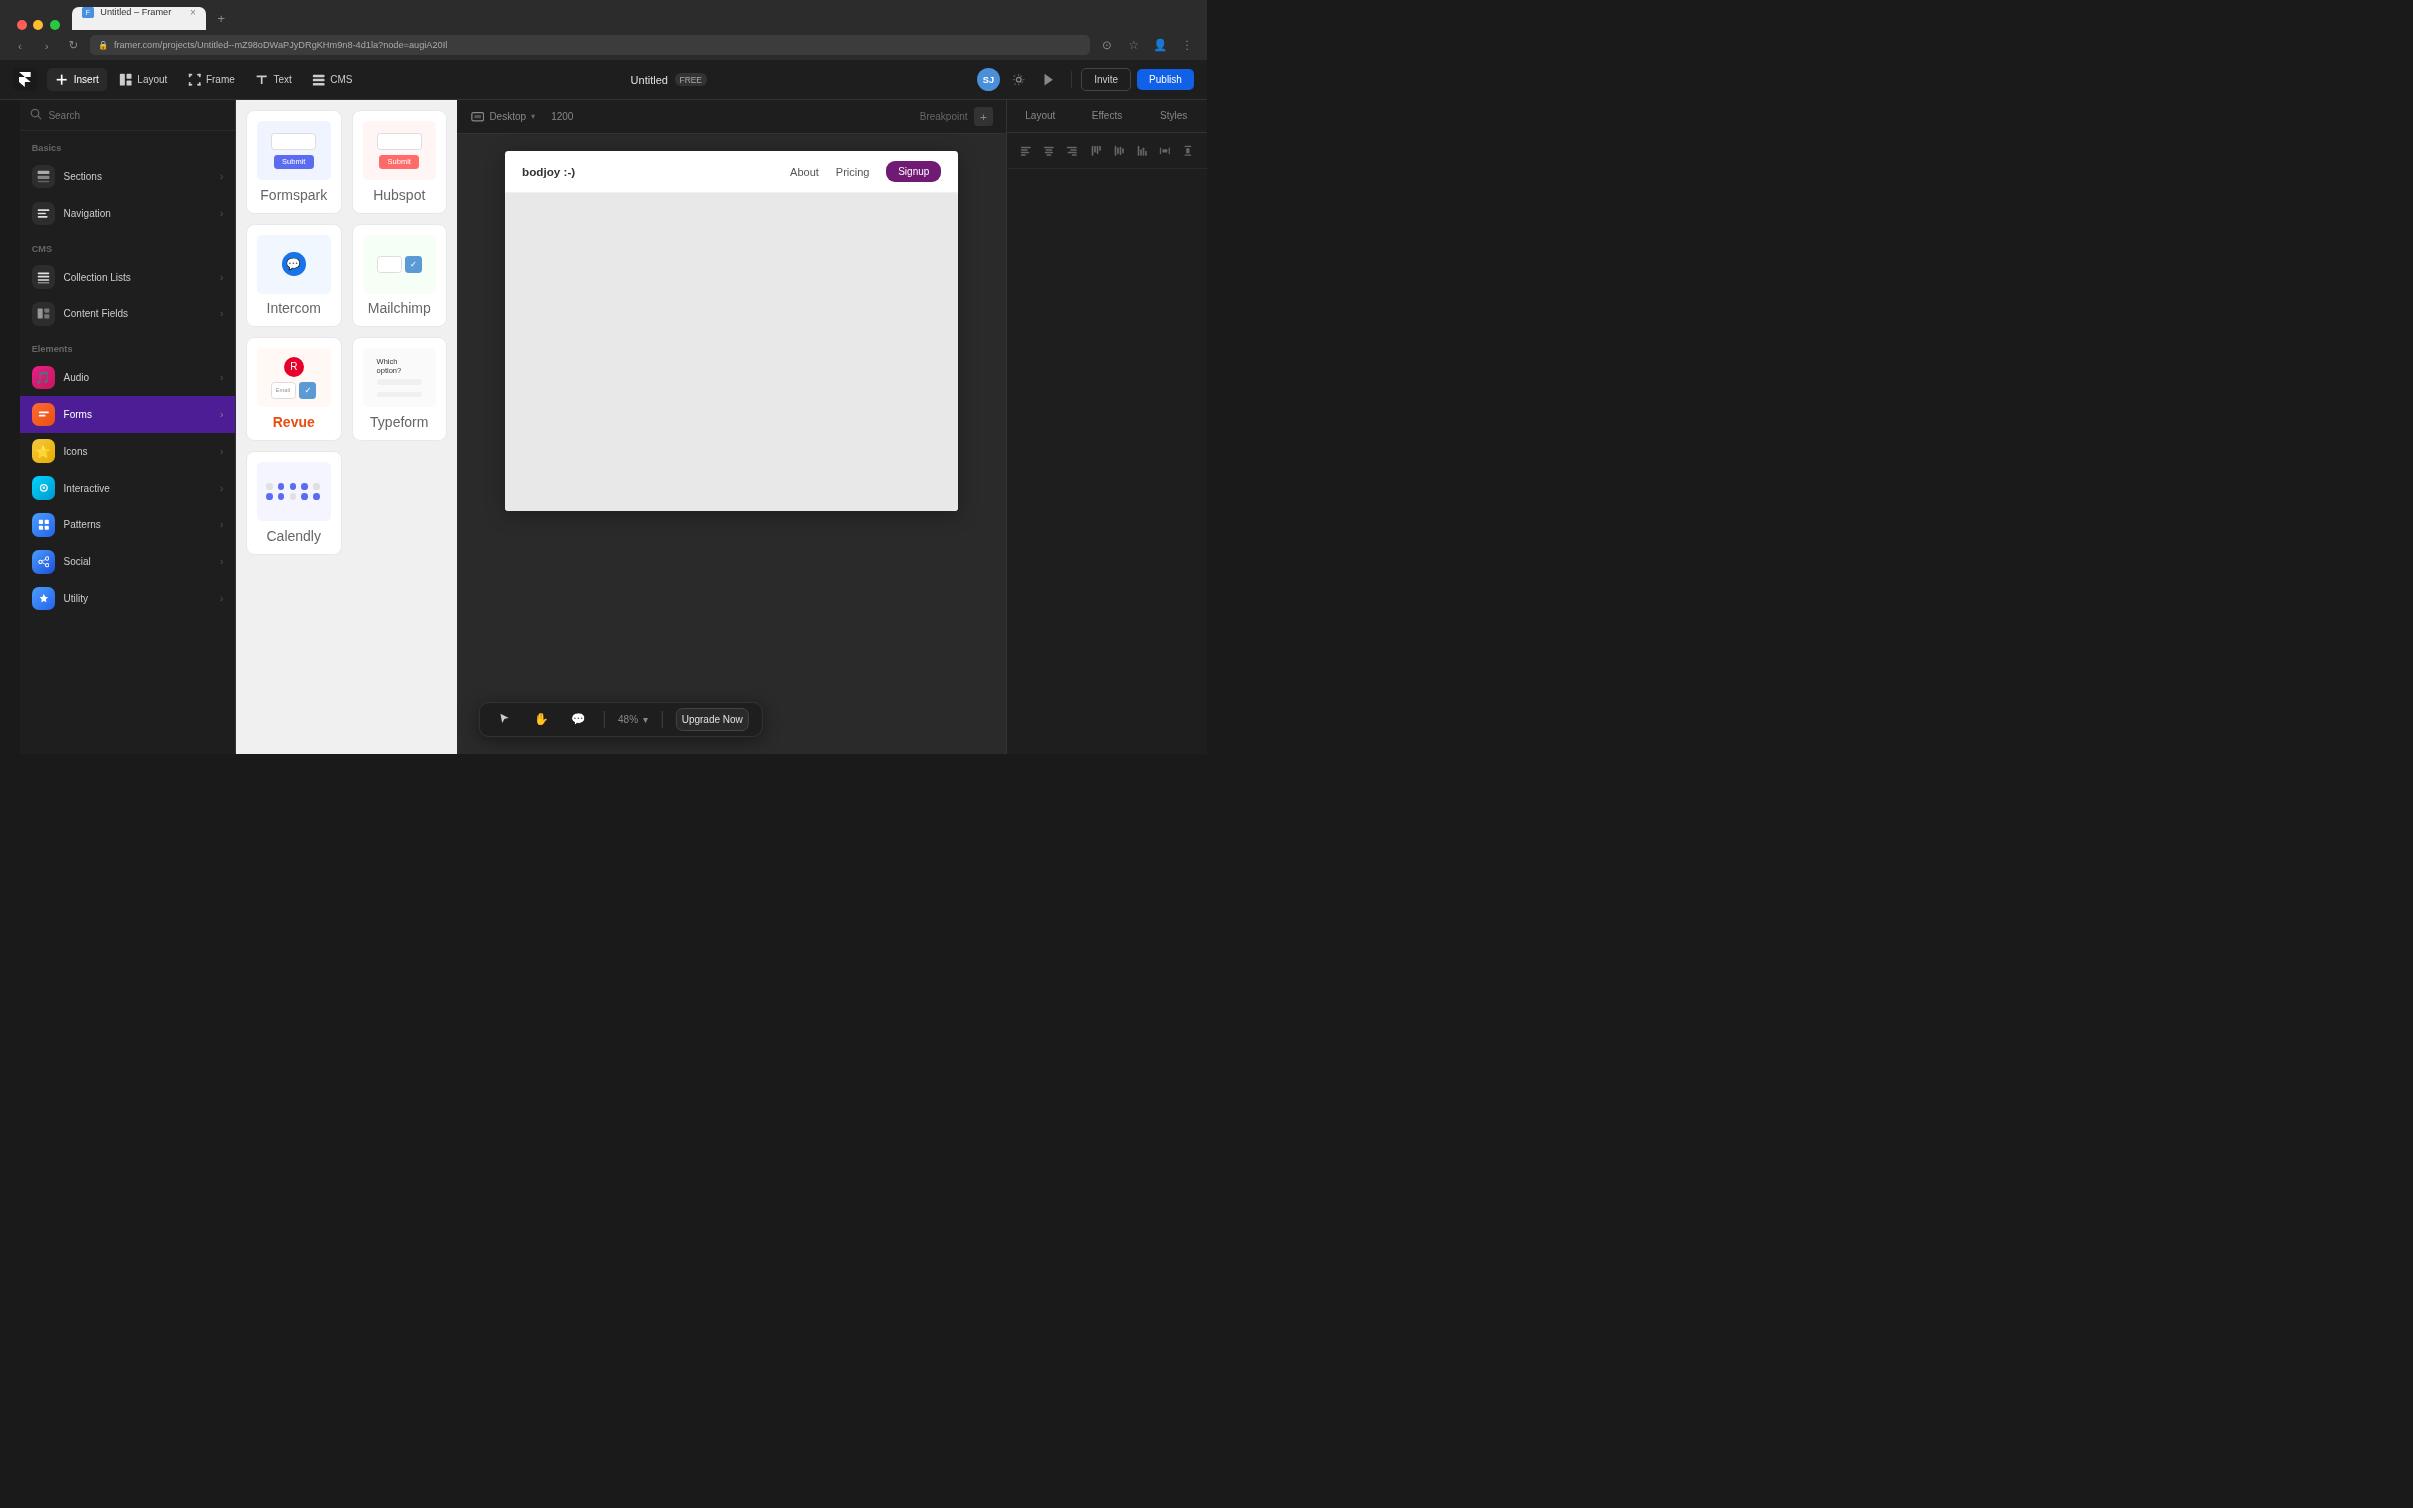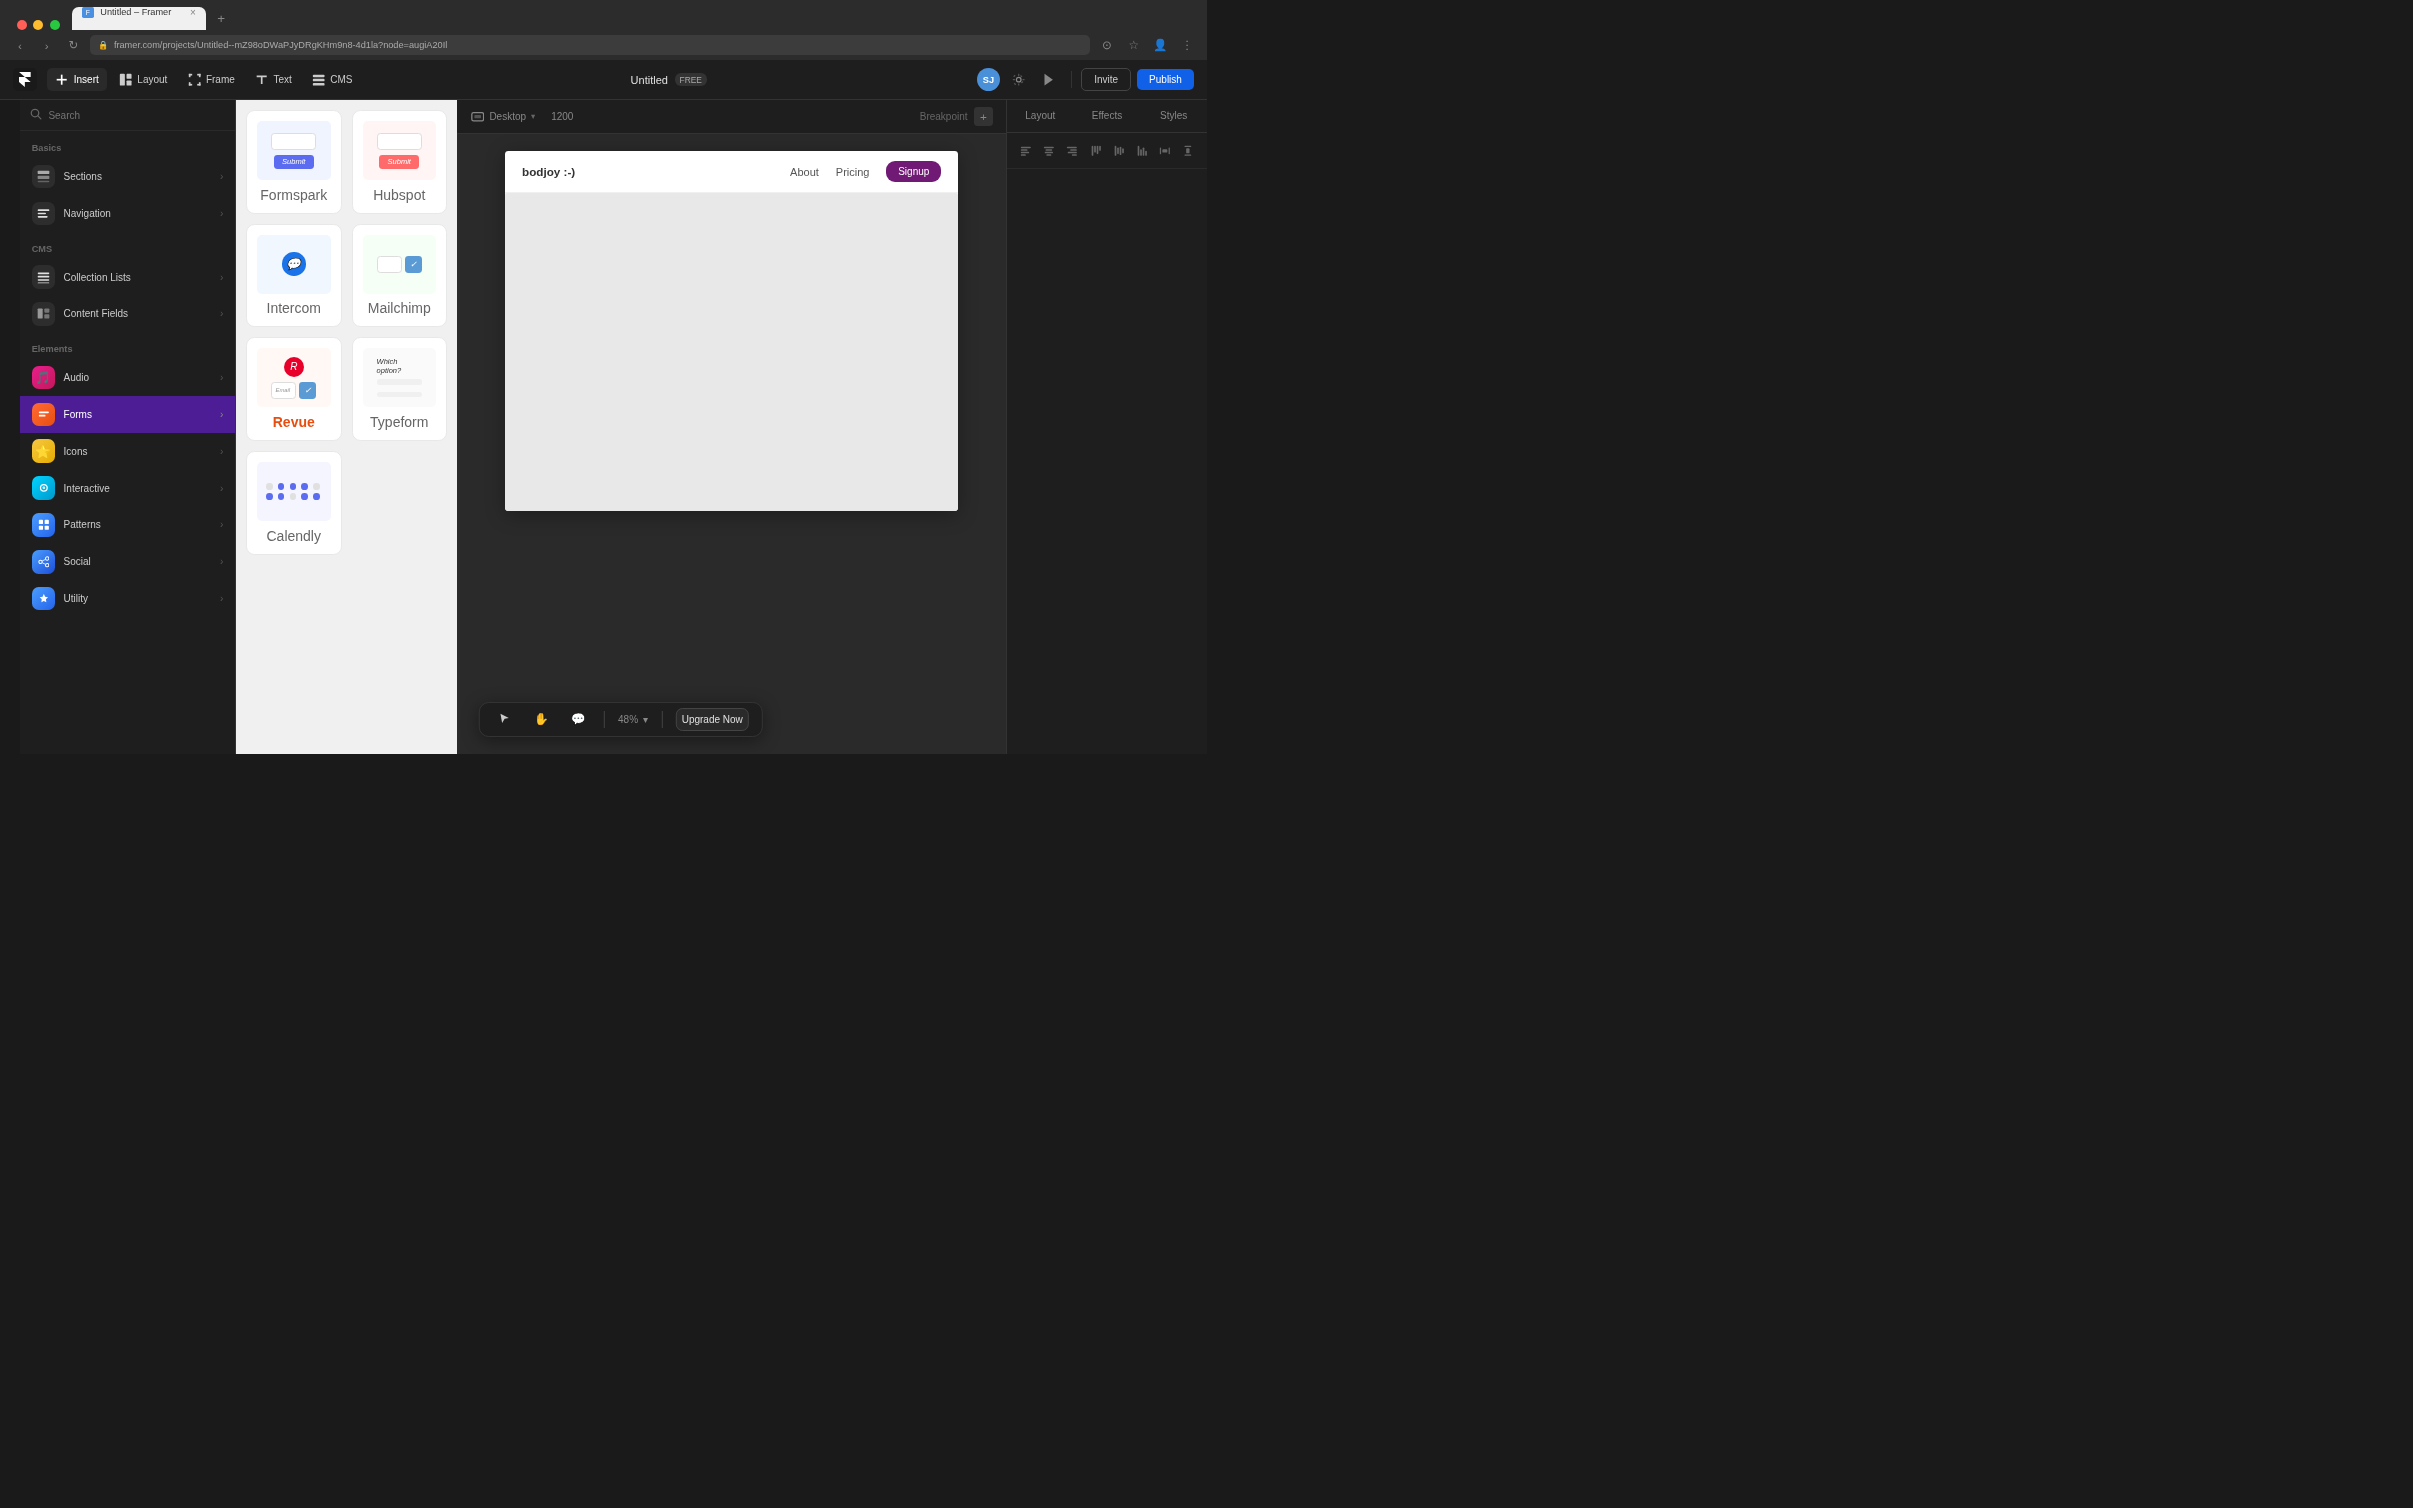--- a/index.html
+++ b/index.html
@@ -96,21 +96,21 @@
     .canvas { flex: 1; position: relative; overflow: hidden; display: flex; align-items: flex-start; justify-content: center; padding: 17px; }
     .frame { background: white; border-radius: 3.4px; box-shadow: 0 3.4px 20px rgba(0,0,0,0.3); position: relative; overflow: hidden; }
 
     
     .frame-navbar { height: 42px; display: flex; align-items: center; padding: 0 17px; border-bottom: 0.8px solid #f0f0f0; gap: 17px; }
     .frame-logo-text { font-size: 11.7px; font-weight: 600; color: #333; }
     .frame-nav-links { display: flex; gap: 17px; margin-left: auto; align-items: center; }
     .frame-nav-link { font-size: 11px; color: #555; cursor: pointer; }
     .frame-nav-btn { background: #701a75; color: white; padding: 5px 11.7px; border-radius: 9px; font-size: 10px; cursor: pointer; }
     .form-card { background: white; border-radius: 8.4px; padding: 10px; display: flex; flex-direction: column; align-items: center; gap: 6.7px; cursor: pointer; border: 0.8px solid #e8e8e8; }
-    .form-card-preview { width: 100%; height: 59px; border-radius: 5px; overflow: hidden; display: flex; align-items: center; justify-content: center; font-style: italic; }
+    .form-card-preview { width: 100%; height: 59px; border-radius: 5px; overflow: hidden; display: flex; align-items: center; justify-content: center; }
     .form-card-label { font-size: 14px; color: #666; font-weight: 500; text-align: center; }
     .form-card-label.highlighted { color: #e84e0f; font-weight: 600; }
 
     
     .formspark-preview { background: #f0f4ff; width: 100%; height: 100%; display: flex; flex-direction: column; align-items: center; justify-content: center; gap: 5px; padding: 8.4px; }
     .fp-input { background: white; border: 0.8px solid #ddd; border-radius: 3.4px; height: 17px; width: 80%; }
     .fp-btn { background: #5b6cf0; color: white; border-radius: 3.4px; font-size: 7.5px; padding: 2.5px 8.4px; }
 
     
     .hubspot-preview { background: #fff5f5; width: 100%; height: 100%; display: flex; flex-direction: column; align-items: center; justify-content: center; gap: 5px; padding: 8.4px; }

